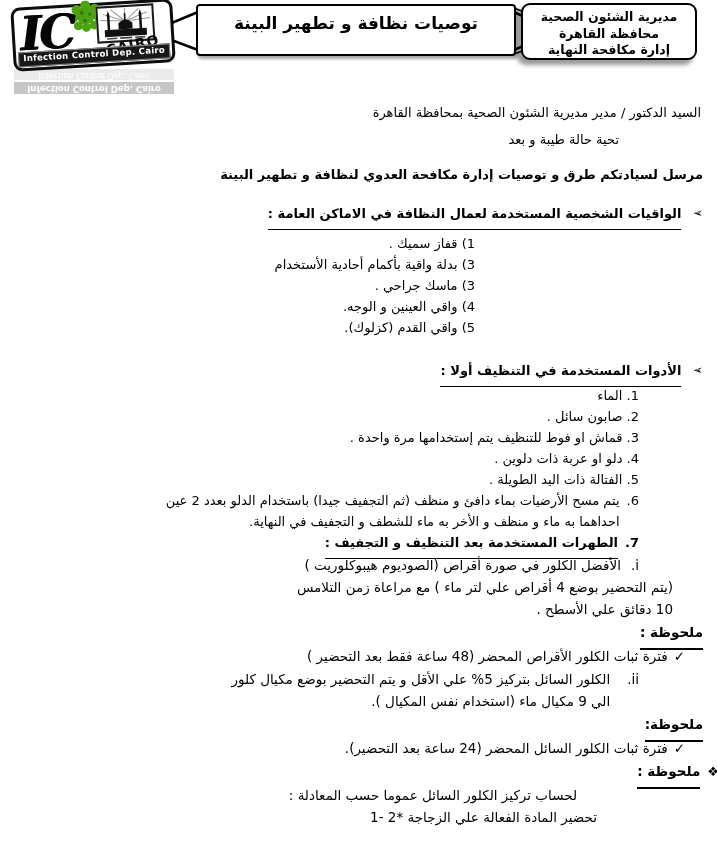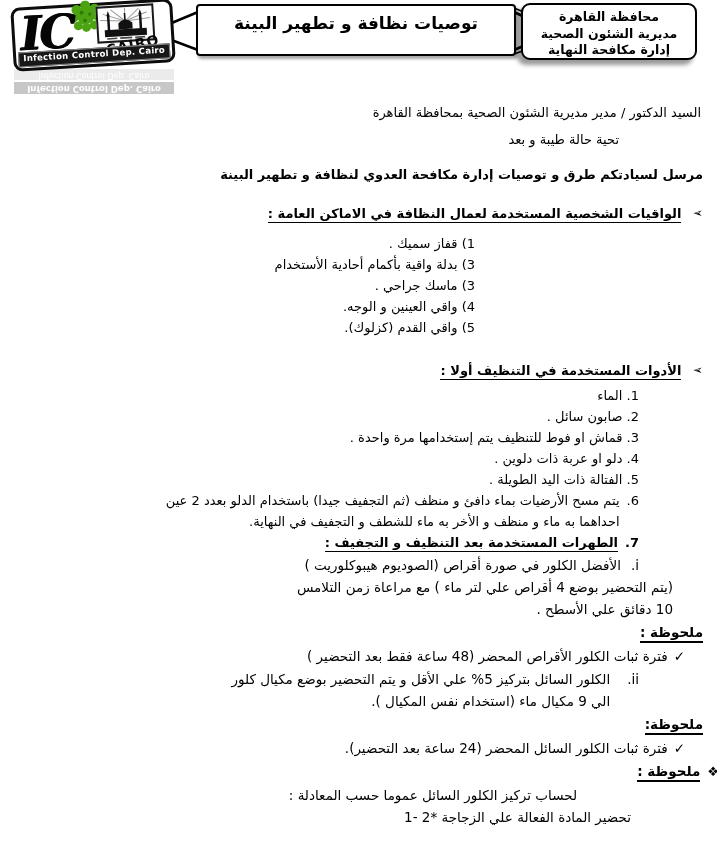--- a/index.html
+++ b/index.html
@@ -36,21 +36,21 @@
        filter:blur(.5px);z-index:0;}
   .ref .r1{height:12px;background:#3a3a3a;color:#fff;font-size:8.5px;font-weight:bold;
            text-align:center;line-height:11px;margin-bottom:2px;}
   .ref .r2{height:11px;background:#9a9a9a;color:#fff;font-size:8px;text-align:center;
            line-height:10px;opacity:.7;}
 
   
   .doc{position:absolute;top:86px;left:10px;right:14px;direction:rtl;text-align:right;
        font-size:13px;line-height:21px;}
   .b{font-weight:bold;}
-  .u{border-bottom:1.6px solid #000;padding-bottom:1px;}
+  .u{border-bottom:1.6px solid #000;padding-bottom:8px;}
   .addr{margin:16px 2px 6px 0;}
   .greet{margin:0 84px 14px 0;}
   .intro{font-weight:bold;margin:0 0 18px 0;}
   .sechead{font-weight:bold;margin:0 0 3px 0;}
   .arrow{display:inline-block;transform:scaleX(-1);font-size:12px;margin-left:7px;
          position:relative;top:-1px;}
   .list1{margin:8px 228px 22px 0;}
   .list2{margin:0 64px 0 0;}
   .hang{display:flex;gap:7px;}
   .hang .mk{white-space:nowrap;}
@@ -58,43 +58,43 @@
   .block-i{margin:1px 64px 0 0;font-size:13.5px;line-height:22px;}
   .block-i .mk{display:inline-block;margin-left:10px;}
   .cont{margin:0 30px 0 0;line-height:22px;font-size:13.5px;}
   .note{margin:1px 0 0 0;font-size:13.5px;line-height:22px;font-weight:bold;}
   .note .u{border-bottom:2px solid #000;}
   .chk{margin:2px 18px 1px 0;font-size:13.5px;line-height:22px;}
   .chkmark{margin-left:6px;}
   .n3{margin-right:-16px;}
   .dia{margin-left:7px;font-size:13px;}
   .calc1{margin:1px 126px 0 0;line-height:22px;font-size:13.5px;}
-  .calc2{margin:0 72px 0 0;line-height:22px;font-size:13.5px;}
+  .calc2{margin:0 106px 0 0;line-height:22px;font-size:13.5px;}
 </style>
 </head>
 <body>
 
 <div class="page">
 
   <div class="hdr">
 
     <svg class="tails" width="717" height="90">
       <path d="M198 12 L150 32 L198 50" fill="none" stroke="#000" stroke-width="2.5"></path>
       <path d="M514 12 L556 32 L514 50" fill="none" stroke="#000" stroke-width="2.5"></path>
       <path d="M514 8 L548 22" fill="none" stroke="#000" stroke-width="1.5"></path>
       <path d="M514 54 L548 42" fill="none" stroke="#000" stroke-width="1.5"></path>
     </svg>
 
     <div class="banner">
       <span class="banner-title">توصيات نظافة و تطهير البينة</span>
     </div>
 
     <div class="org">
+      <div>مديرية الشئون الصحية</div>
       <div>محافظة القاهرة</div>
-      <div>مديرية الشئون الصحية</div>
       <div>إدارة مكافحة النهاية</div>
     </div>
 
     <div class="logo">
       <svg class="gshape" width="36" height="32" viewBox="0 0 36 32">
         <g fill="#4ca312">
           <circle cx="18" cy="15" r="9"></circle>
           <circle cx="18" cy="5" r="5"></circle>
             <circle cx="27" cy="9" r="5"></circle>
             <circle cx="30" cy="17" r="4.5"></circle>

